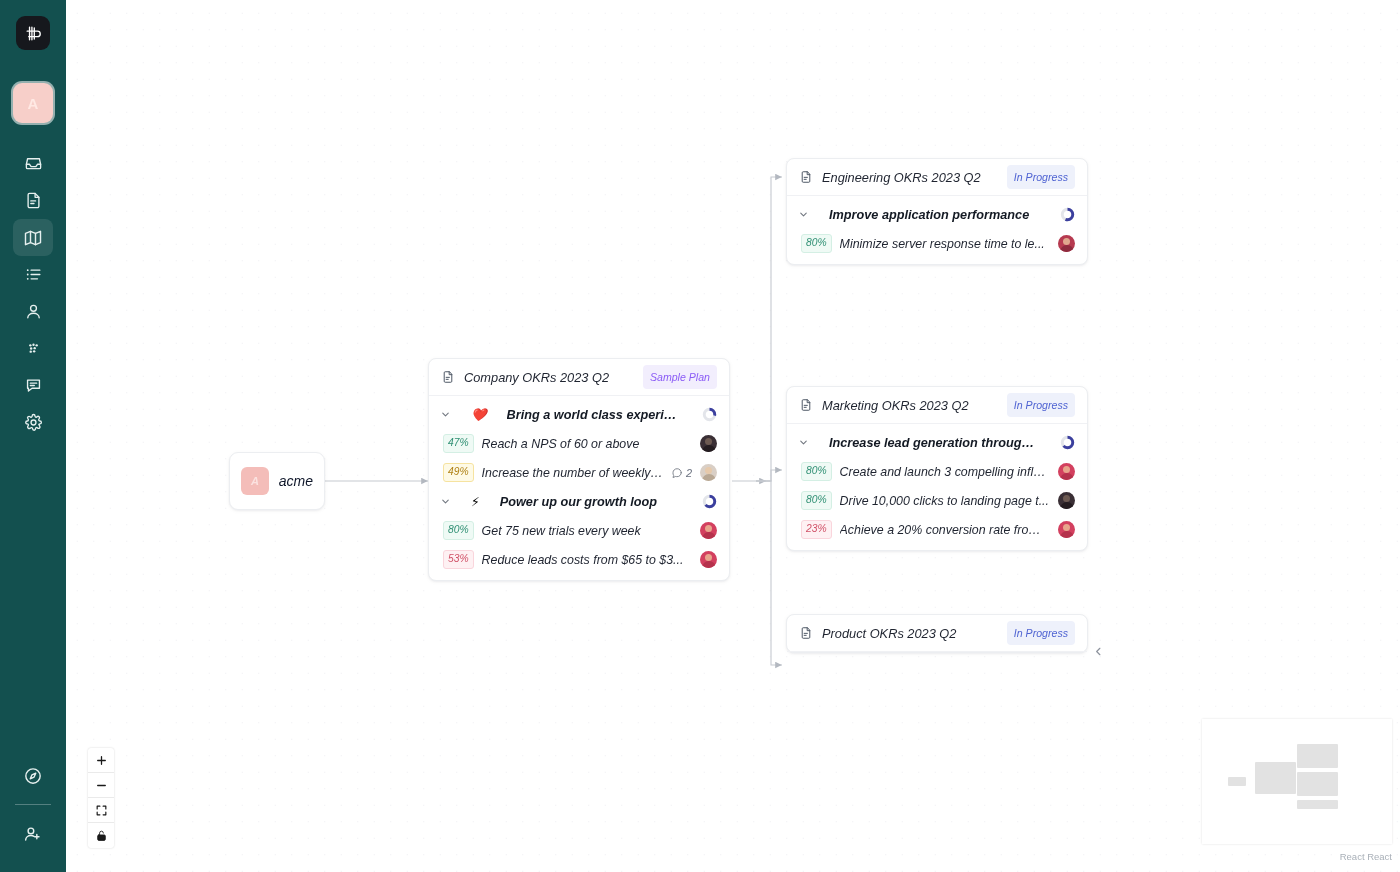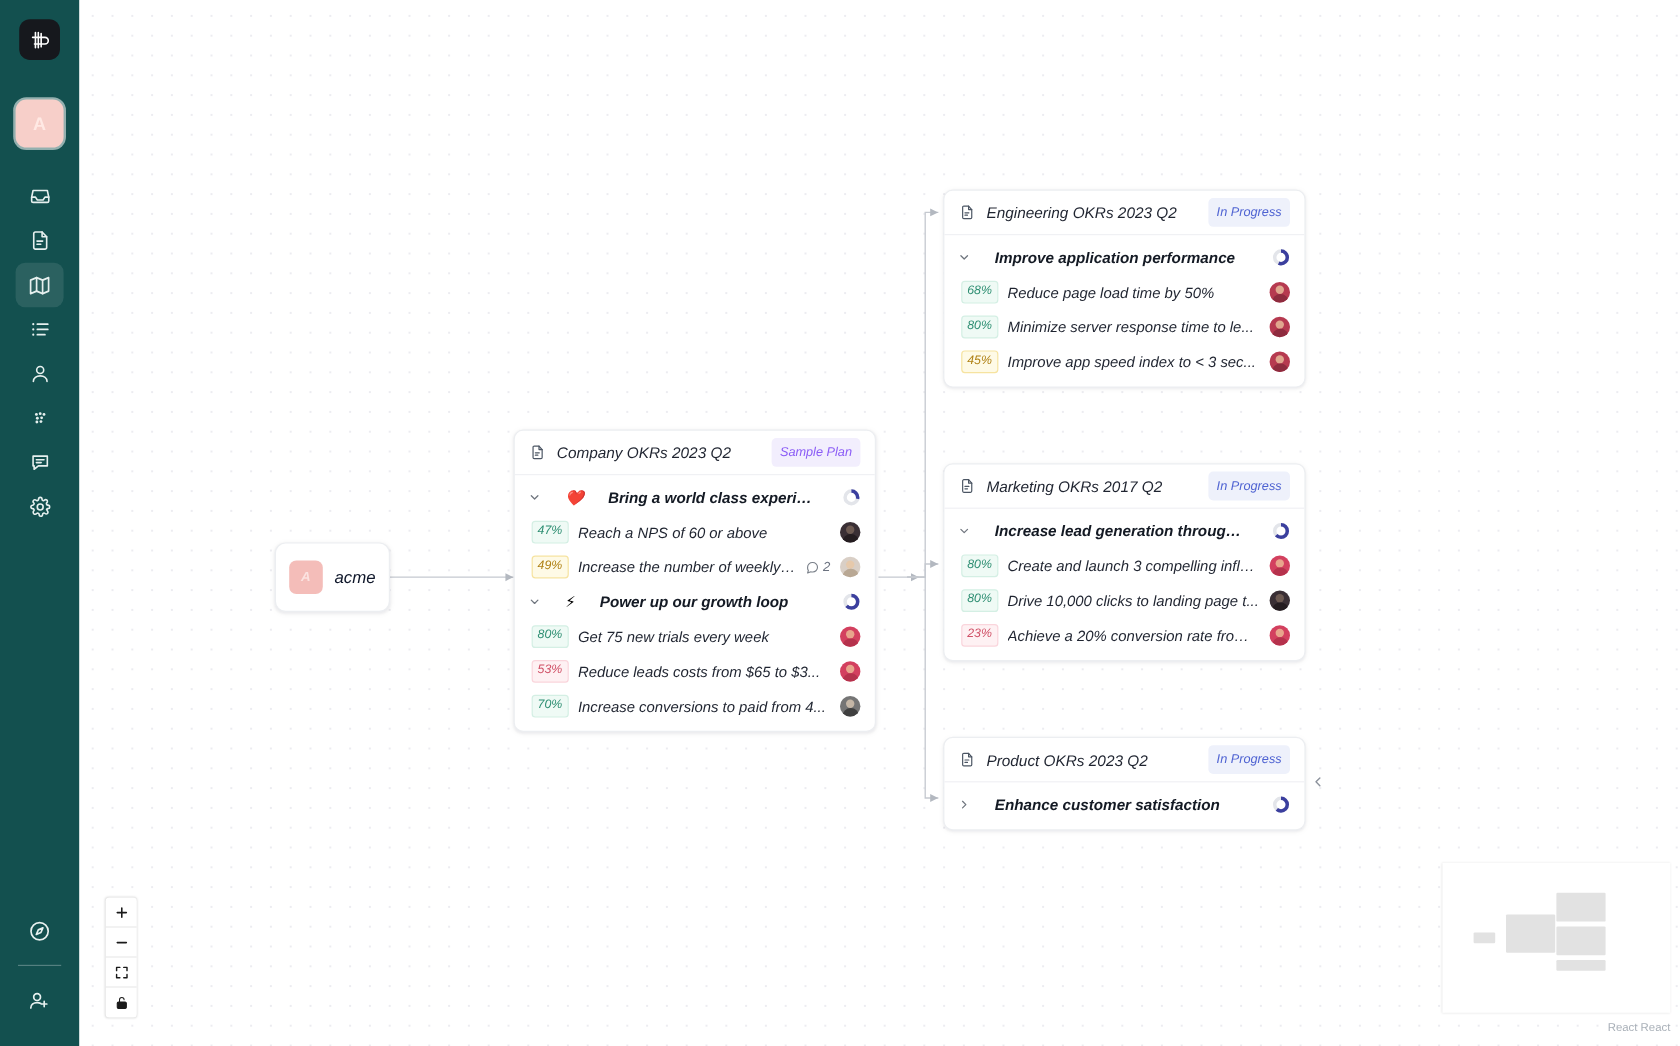--- a/index.html
+++ b/index.html
@@ -401,28 +401,20 @@
               </div>
             </div>
             <div class="kr-row">
               <span class="pct red">53%</span>
               <div class="kr-title">Reduce leads costs from $65 to $3...</div>
               <div class="avatar" style="background: rgb(211, 64, 95);">
                 <i class="av-head" style="background:#e8a58c"></i>
                 <i class="av-body" style="background:#b5324c"></i>
               </div>
             </div>
-            <div class="kr-row">
-              <span class="pct green">70%</span>
-              <div class="kr-title">Increase conversions to paid from 4...</div>
-              <div class="avatar" style="background: rgb(117, 117, 117);">
-                <i class="av-head" style="background:#c4b6a6"></i>
-                <i class="av-body" style="background:#3f3f3f"></i>
-              </div>
-            </div>
           </div>
         </div>
         <div class="node card" style="left: 720px; top: 158px;">
           <div class="card-header">
             <span style="display: flex;">
               <svg width="14" height="14" viewBox="0 0 24 24" fill="none" stroke="#4b5563" stroke-width="1.7" stroke-linecap="round" stroke-linejoin="round">
                 <path d="M14 3H7.2A1.7 1.7 0 0 0 5.5 4.7v14.6A1.7 1.7 0 0 0 7.2 21h9.6a1.7 1.7 0 0 0 1.7-1.7V8z"></path>
                 <path d="M14 3v5h4.5"></path>
                 <path d="M8.8 12.6h5.6"></path>
                 <path d="M8.8 16h3.6"></path>
@@ -438,56 +430,40 @@
                   <path d="M6 9l6 6 6-6"></path>
                 </svg>
               </span>
               <div class="obj-title">Improve application performance</div>
               <svg class="ring" viewBox="0 0 16 16">
                 <circle cx="8" cy="8" r="5.6" fill="none" stroke="#e3e5ea" stroke-width="3.1"></circle>
                 <circle cx="8" cy="8" r="5.6" fill="none" stroke="#3b3f9e" stroke-width="3.1" stroke-dasharray="35.18583772020568" stroke-dashoffset="15.833626974092557" transform="rotate(-90 8 8)" stroke-linecap="butt"></circle>
               </svg>
             </div>
             <div class="kr-row">
-              <span class="pct green">68%</span>
-              <div class="kr-title">Reduce page load time by 50%</div>
-              <div class="avatar" style="background: rgb(182, 58, 80);">
-                <i class="av-head" style="background:#e0a78e"></i>
-                <i class="av-body" style="background:#8e2b3e"></i>
-              </div>
-            </div>
-            <div class="kr-row">
               <span class="pct green">80%</span>
               <div class="kr-title">Minimize server response time to le...</div>
-              <div class="avatar" style="background: rgb(182, 58, 80);">
-                <i class="av-head" style="background:#e0a78e"></i>
-                <i class="av-body" style="background:#8e2b3e"></i>
-              </div>
-            </div>
-            <div class="kr-row">
-              <span class="pct yellow">45%</span>
-              <div class="kr-title">Improve app speed index to &lt; 3 sec...</div>
               <div class="avatar" style="background: rgb(182, 58, 80);">
                 <i class="av-head" style="background:#e0a78e"></i>
                 <i class="av-body" style="background:#8e2b3e"></i>
               </div>
             </div>
           </div>
         </div>
         <div class="node card" style="left: 720px; top: 386px;">
           <div class="card-header">
             <span style="display: flex;">
               <svg width="14" height="14" viewBox="0 0 24 24" fill="none" stroke="#4b5563" stroke-width="1.7" stroke-linecap="round" stroke-linejoin="round">
                 <path d="M14 3H7.2A1.7 1.7 0 0 0 5.5 4.7v14.6A1.7 1.7 0 0 0 7.2 21h9.6a1.7 1.7 0 0 0 1.7-1.7V8z"></path>
                 <path d="M14 3v5h4.5"></path>
                 <path d="M8.8 12.6h5.6"></path>
                 <path d="M8.8 16h3.6"></path>
               </svg>
             </span>
-            <div class="card-title">Marketing OKRs 2017 Q2</div>
+            <div class="card-title">Marketing OKRs 2023 Q2</div>
             <span class="chip progress">In Progress</span>
           </div>
           <div class="card-body">
             <div class="obj-row">
               <span class="caret">
                 <svg width="11" height="11" viewBox="0 0 24 24" fill="none" stroke="#70767f" stroke-width="2.3" stroke-linecap="round" stroke-linejoin="round">
                   <path d="M6 9l6 6 6-6"></path>
                 </svg>
               </span>
               <div class="obj-title">Increase lead generation through influence...</div>
@@ -528,34 +504,20 @@
               <svg width="14" height="14" viewBox="0 0 24 24" fill="none" stroke="#4b5563" stroke-width="1.7" stroke-linecap="round" stroke-linejoin="round">
                 <path d="M14 3H7.2A1.7 1.7 0 0 0 5.5 4.7v14.6A1.7 1.7 0 0 0 7.2 21h9.6a1.7 1.7 0 0 0 1.7-1.7V8z"></path>
                 <path d="M14 3v5h4.5"></path>
                 <path d="M8.8 12.6h5.6"></path>
                 <path d="M8.8 16h3.6"></path>
               </svg>
             </span>
             <div class="card-title">Product OKRs 2023 Q2</div>
             <span class="chip progress">In Progress</span>
           </div>
-          <div class="card-body">
-            <div class="obj-row">
-              <span class="caret">
-                <svg width="11" height="11" viewBox="0 0 24 24" fill="none" stroke="#70767f" stroke-width="2.3" stroke-linecap="round" stroke-linejoin="round">
-                  <path d="M9 6l6 6-6 6"></path>
-                </svg>
-              </span>
-              <div class="obj-title">Enhance customer satisfaction</div>
-              <svg class="ring" viewBox="0 0 16 16">
-                <circle cx="8" cy="8" r="5.6" fill="none" stroke="#e3e5ea" stroke-width="3.1"></circle>
-                <circle cx="8" cy="8" r="5.6" fill="none" stroke="#3b3f9e" stroke-width="3.1" stroke-dasharray="35.18583772020568" stroke-dashoffset="14.074335088082274" transform="rotate(-90 8 8)" stroke-linecap="butt"></circle>
-              </svg>
-            </div>
-          </div>
         </div>
       </div>
 
     <div class="zoom-panel">
       <div class="zoom-btn">
         <svg width="13" height="13" viewBox="0 0 24 24" fill="none" stroke="#1a1a1a" stroke-width="2.4" stroke-linecap="round">
             <path d="M12 5v14M5 12h14"></path>
           </svg>
       </div>
       <div class="zoom-btn">

